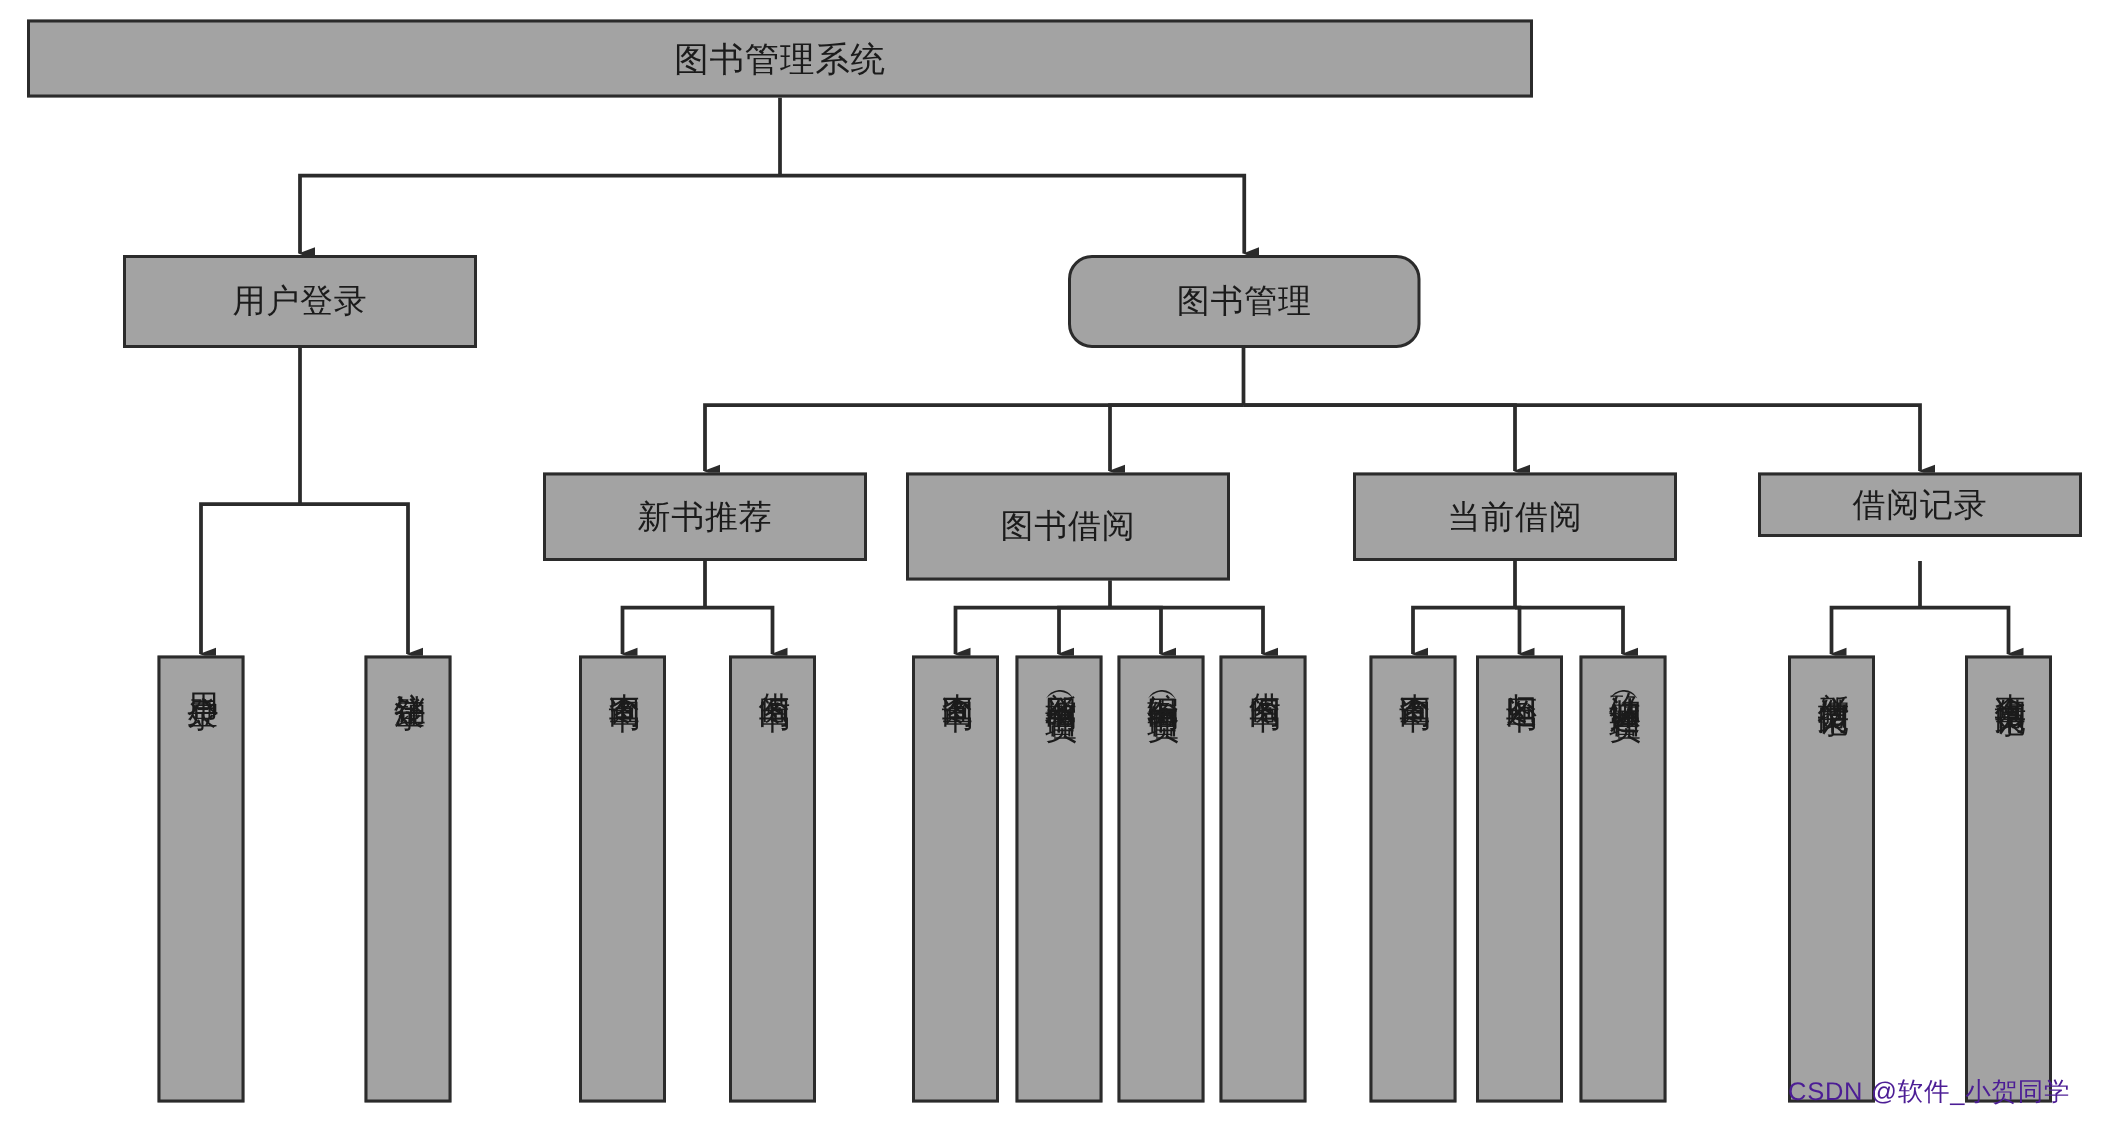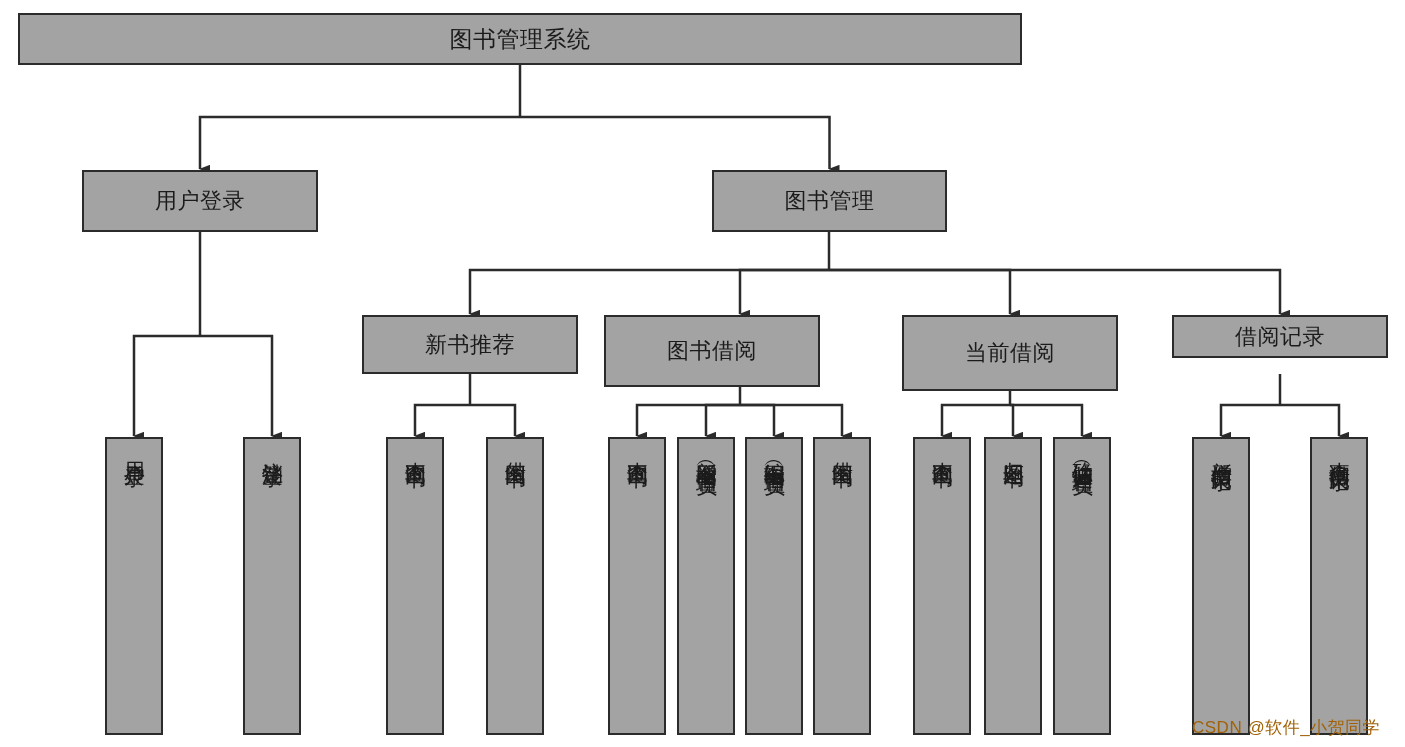--- a/index.html
+++ b/index.html
@@ -114,33 +114,33 @@
   </svg>
 
   <div class="node horiz root" id="node-root" style="left: 18px; top: 13px; width: 1004px; height: 52px;">
     <span class="node-label">图书管理系统</span>
   </div>
 
   <div id="level2-container">
       <div class="node horiz" style="left: 82px; top: 170px; width: 236px; height: 62px;">
         <span class="node-label">用户登录</span>
       </div>
-      <div class="node horiz" style="left: 712px; top: 170px; width: 235px; height: 62px;">
+      <div class="node horiz" style="left: 712px; top: 170px; width: 235px; height: 62px; border-radius: 16px;">
         <span class="node-label">图书管理</span>
       </div>
     </div>
 
   <div id="level3-container">
       <div class="node horiz" style="left: 362px; top: 315px; width: 216px; height: 59px;">
         <span class="node-label">新书推荐</span>
       </div>
       <div class="node horiz" style="left: 604px; top: 315px; width: 216px; height: 72px;">
         <span class="node-label">图书借阅</span>
       </div>
-      <div class="node horiz" style="left: 902px; top: 315px; width: 216px; height: 76px;">
+      <div class="node horiz" style="left: 902px; top: 315px; width: 216px; height: 59px;">
         <span class="node-label">当前借阅</span>
       </div>
       <div class="node horiz" style="left: 1172px; top: 315px; width: 216px; height: 43px;">
         <span class="node-label">借阅记录</span>
       </div>
     </div>
 
   <div id="leaf-container">
       <div class="node vert" style="left: 105px; top: 437px; width: 58px; height: 298px;">
         <span class="node-label">用户登录</span>
@@ -176,15 +176,15 @@
         <span class="node-label">确认归还（管理员）</span>
       </div>
       <div class="node vert" style="left: 1192px; top: 437px; width: 58px; height: 298px;">
         <span class="node-label">新增借阅记录</span>
       </div>
       <div class="node vert" style="left: 1310px; top: 437px; width: 58px; height: 298px;">
         <span class="node-label">查询借阅记录</span>
       </div>
     </div>
 
-  <div class="watermark" style="left: 1192px; top: 716px; color: #a16207;">CSDN @软件_小贺同学</div>
+  <div class="watermark" style="left: 1192px; top: 716px; color: #4c1d95;">CSDN @软件_小贺同学</div>
 
 </div>
 
 </body></html>

